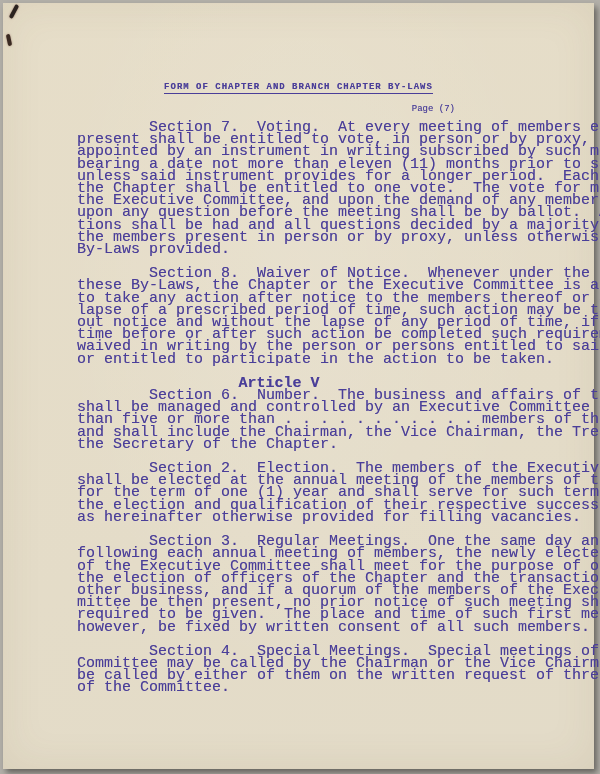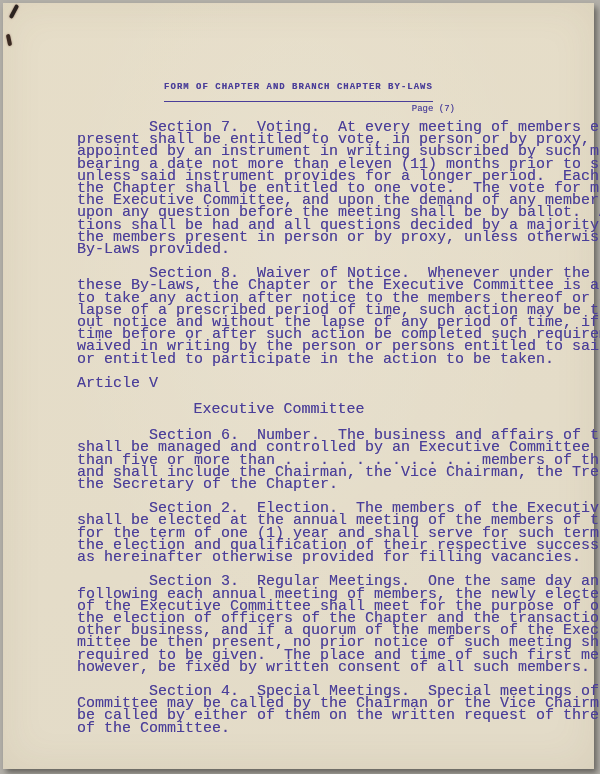--- a/index.html
+++ b/index.html
@@ -25,21 +25,21 @@
     top:79px; left:0; right:0;
     text-align:center;
     font-size:9px;
     font-weight:bold;
     letter-spacing:1px;
     color:var(--ink,#4a3e99);
     text-shadow:0 0 0.6px rgba(74,62,153,0.55);
   }
   .doc-title span {
     border-bottom:1px solid currentColor;
-    padding-bottom:9px;
+    padding-bottom:1px;
   }
   .page-number {
     position:absolute;
     top:101px; right:139px;
     font-size:9px;
     color:var(--ink,#4a3e99);
     text-shadow:0 0 0.5px rgba(74,62,153,0.5);
   }
   .body-col {
     position:absolute;
@@ -51,23 +51,23 @@
     text-shadow:0 0 0.5px rgba(74,62,153,0.5);
   }
   pre.para {
     font-family:inherit;
     font-size:inherit;
     line-height:inherit;
     white-space:pre;
     margin:0 0 12px 0;
   }
   .heading {
-    text-align:left;
+    text-align:center;
     margin:10px 0 0 0;
-    font-weight:normal;
+    font-weight:bold;
   }
   .subheading {
     text-align:center;
     margin:14px 0 14px 0;
   }
   .staple {
     position:absolute;
     border-radius:2px;
   }
   .staple-1 {
@@ -113,21 +113,20 @@
 these By-Laws, the Chapter or the Executive Committee is authorized
 to take any action after notice to the members thereof or after the
 lapse of a prescribed period of time, such action may be taken with-
 out notice and without the lapse of any period of time, if at any
 time before or after such action be completed such requirements be
 waived in writing by the person or persons entitled to said notice
 or entitled to participate in the action to be taken.</pre>
 
     <div class="heading">Article V</div>
 
-    <div class="subheading">Executive Committee</div>
 
     <pre class="para">        Section 6.  Number.  The business and affairs of the Chapter
 shall be managed and controlled by an Executive Committee of not less
 than five or more than . . . . . . . . . . . members of the Chapter
 and shall include the Chairman, the Vice Chairman, the Treasurer and
 the Secretary of the Chapter.</pre>
 
     <pre class="para">        Section 2.  Election.  The members of the Executive Committee
 shall be elected at the annual meeting of the members of the Chapter
 for the term of one (1) year and shall serve for such term and until

